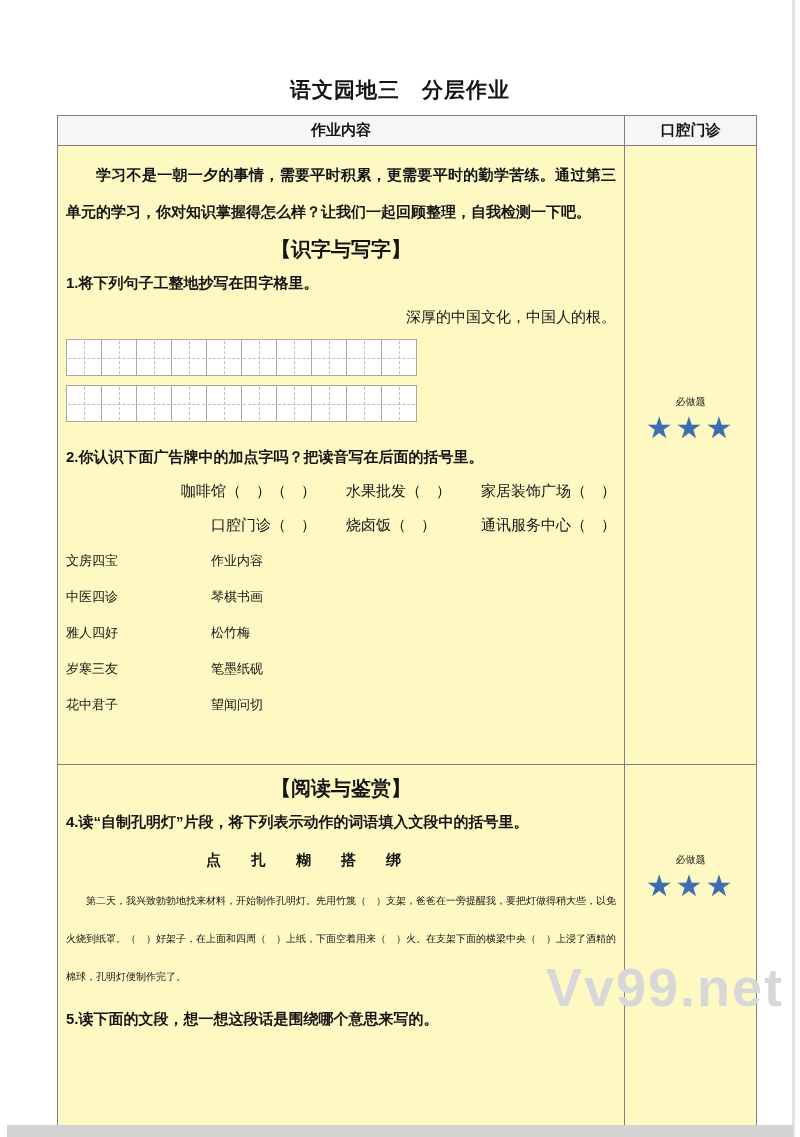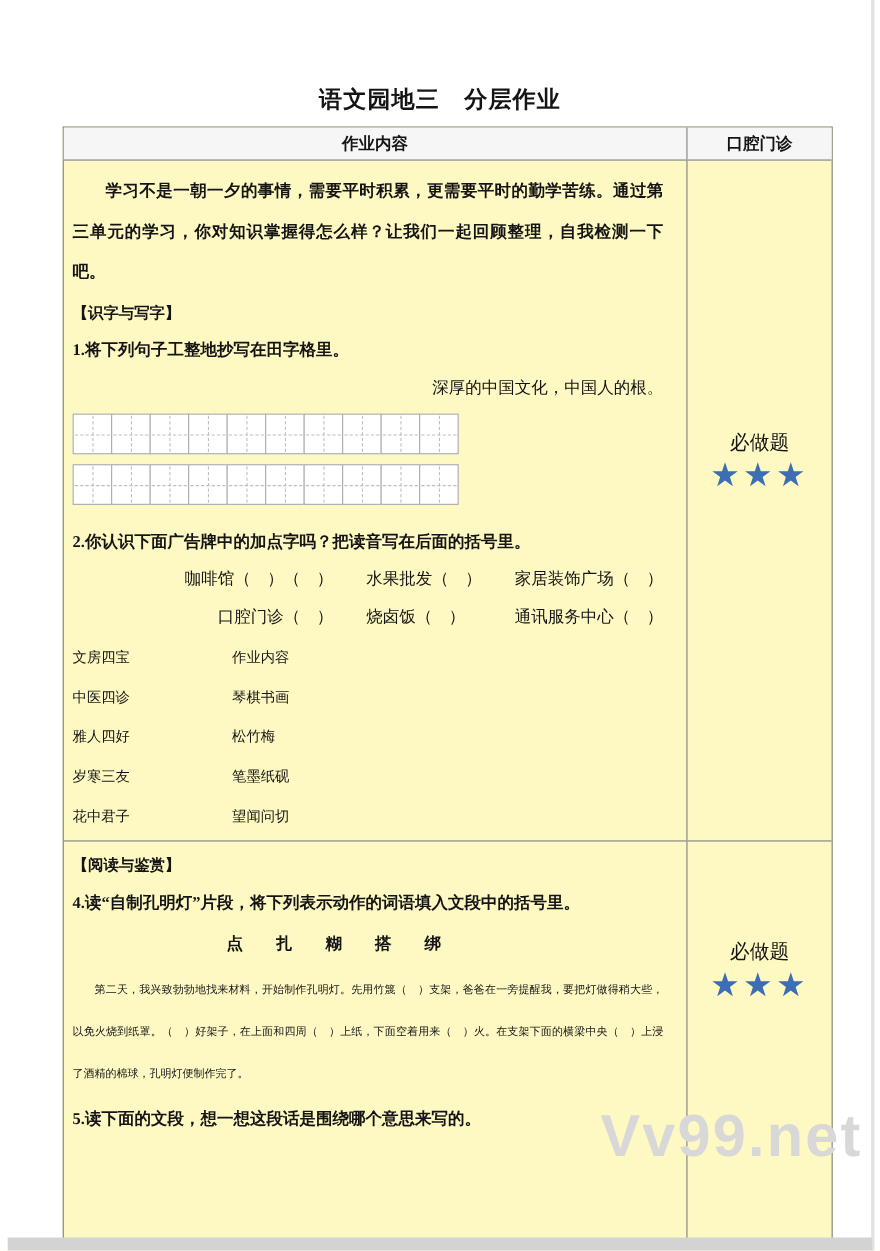--- a/index.html
+++ b/index.html
@@ -24,31 +24,31 @@
     width:700px;
     border:1px solid #7f7f7f;
     background:#fef9c3;
   }
   .thead { display:flex; height:30px; background:#f6f6f6; border-bottom:1px solid #7f7f7f; }
   .th { display:flex; align-items:center; justify-content:center; font-weight:bold; font-size:15px; }
   .th-left { width:567px; border-right:1px solid #7f7f7f; }
   .th-right { flex:1; }
   .trow { display:flex; }
   .trow + .trow { border-top:1px solid #7f7f7f; }
-  .td-content { width:567px; border-right:1px solid #7f7f7f; padding:10px 21px 0 8px; overflow:hidden;font-family:Liberation Serif, serif; }
+  .td-content { width:567px; border-right:1px solid #7f7f7f; padding:10px 8px 0 8px; overflow:hidden; }
   .row1 .td-content { height:618px; }
   .row2 .td-content { height:362px; }
   .td-req { flex:1; display:flex; flex-direction:column; align-items:center; }
   .row1 .td-req { justify-content:center; padding-bottom:70px; }
   .row2 .td-req { justify-content:flex-start; padding-top:88px; }
-  .req-label { font-size:18px; margin-bottom:2px; }
+  .req-label { font-size:10px; margin-bottom:2px; }
   .stars { font-size:30px; letter-spacing:3px; line-height:34px; }
 
   .intro { font-size:15px; font-weight:bold; line-height:37px; text-indent:2em; text-align:justify; }
-  .section-title { text-align:left; font-size:14px; font-weight:bold; margin-top:8px; line-height:22px; }
+  .section-title { text-align:center; font-size:20px; font-weight:bold; margin-top:8px; line-height:22px; }
   .q { font-size:15px; font-weight:bold; margin-top:12px; line-height:21px; }
   .plain { font-size:15px; margin-top:13px; line-height:21px;text-align:right; }
   .sentence { text-indent:2em; }
 
   .grid-block { margin-top:12px; }
   .tian-row { display:flex; }
   .tian-row + .tian-row { margin-top:9px; }
   .tian-cell {
     position:relative;
     width:36px; height:37px;
@@ -68,21 +68,21 @@
 
   .match-block { margin-top:2px; }
   .match-row { display:flex; margin-top:15px; font-size:13px; line-height:21px; }
   .match-left { width:145px; }
 
   .action-words { font-size:15px; font-weight:bold; margin-top:17px; margin-left:140px; line-height:21px; }
   .passage { font-size:10px; margin-top:12px; line-height:38px; text-indent:2em; text-align:justify; }
 
   .watermark {
     position:absolute;
-    right:16px; top:1002px;
+    right:16px; top:956px;
     font-size:54px;
     font-weight:bold;
     letter-spacing:2px;
     color:#d8d8d8;
     pointer-events:none;
   }
   .scrollbar {
     position:absolute; right:5px; top:0; width:3px; height:100%;
     background:#e2e2e2;
   }

